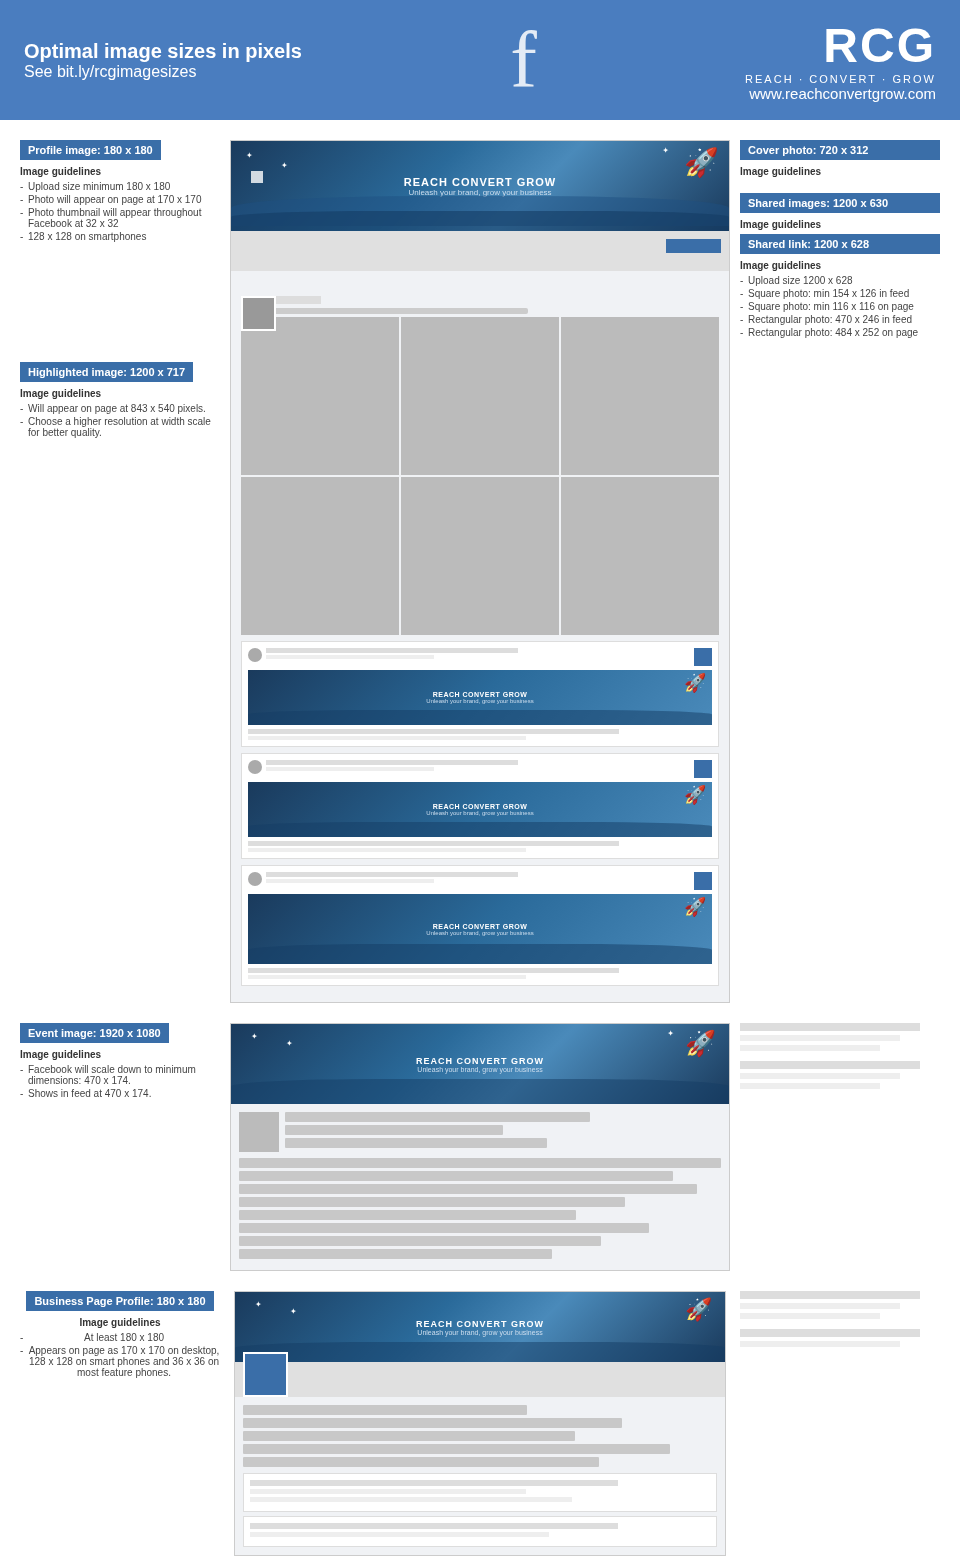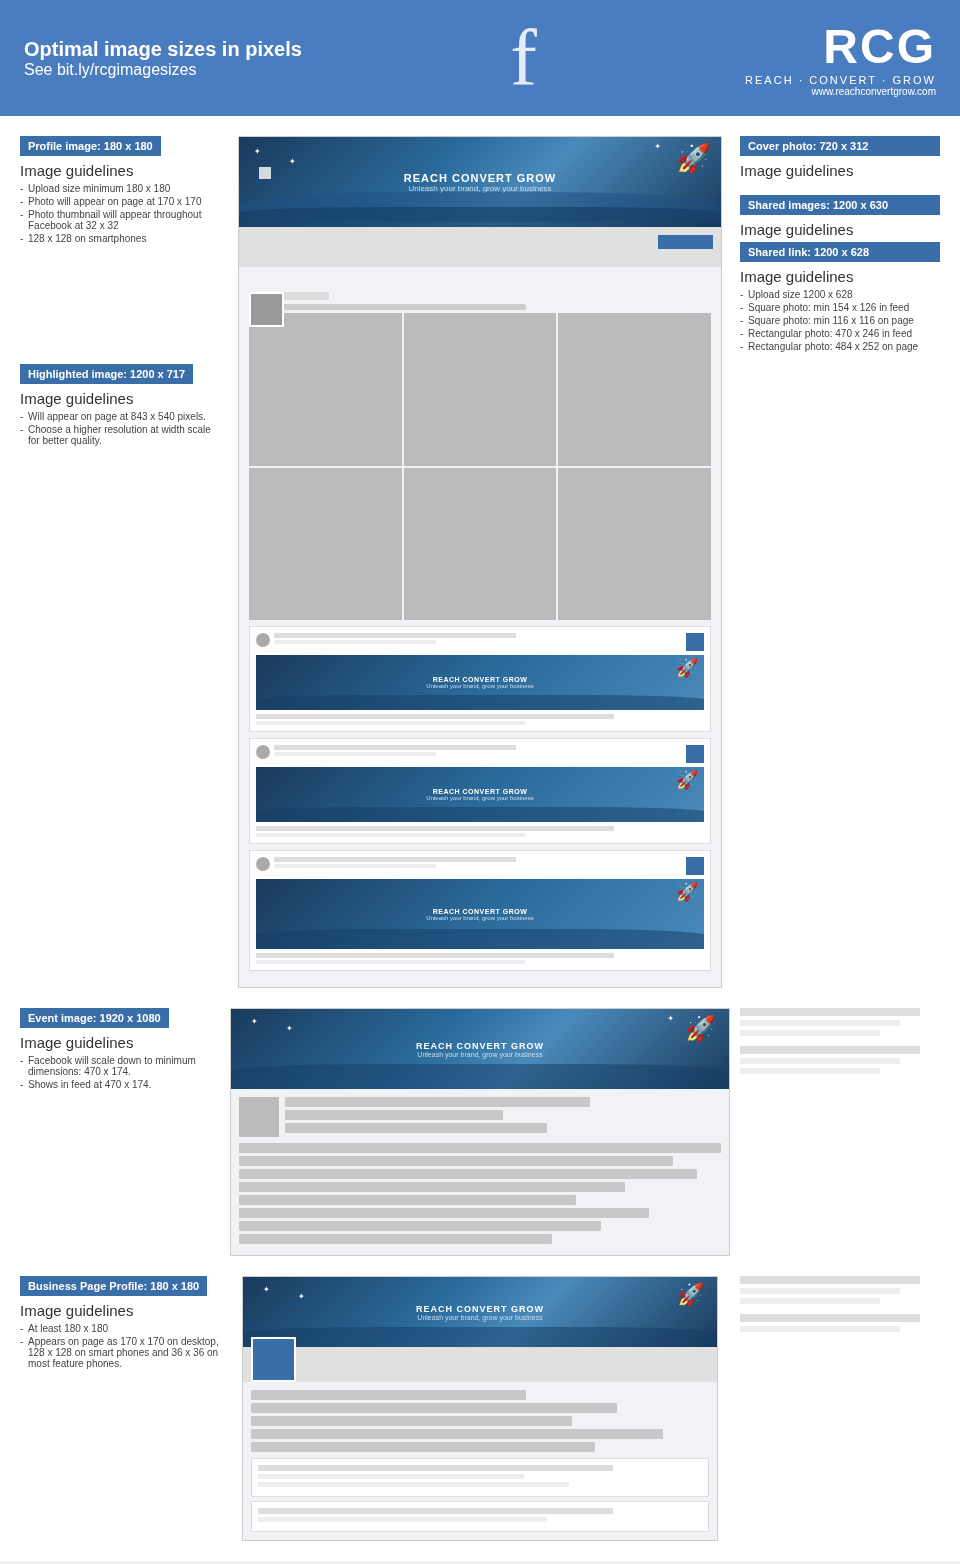--- a/index.html
+++ b/index.html
@@ -43,33 +43,33 @@
       font-weight: 900;
       letter-spacing: 2px;
     }
     .rcg-tagline {
       color: white;
       font-size: 11px;
       letter-spacing: 2px;
     }
     .rcg-url {
       color: white;
-      font-size: 10px;
+      font-size: 15px;
     }
 
     
     .main-content {
       background: white;
       padding: 20px;
     }
 
     
     .section {
       display: flex;
-      gap: 18px;
+      gap: 10px;
       margin-bottom: 20px;
       position: relative;
     }
 
     
     .left-panel {
       width: 200px;
       flex-shrink: 0;
     }
     .right-panel {
@@ -86,22 +86,22 @@
       padding: 4px 8px;
       font-size: 11px;
       font-weight: bold;
       margin-bottom: 6px;
       display: inline-block;
     }
     .badge-blue {
       background: #3a6ea8;
     }
     .guidelines-title {
-      font-weight: normal;
-      font-size: 15px;
+      font-weight: bold;
+      font-size: 10px;
       margin-bottom: 4px;
       color: #333;
     }
     .guidelines-list {
       list-style: none;
       padding: 0;
     }
     .guidelines-list li {
       font-size: 10px;
       color: #444;
@@ -251,21 +251,22 @@
     
     .event-section {
       display: flex;
       gap: 10px;
       margin-bottom: 20px;
     }
 
     
     .biz-section {
       display: flex;
-      gap: 22px;
+      gap: 14px;
+      text-align: center;
     }
 
     
     .star {
       color: white;
       position: absolute;
       font-size: 8px;
     }
 
     

